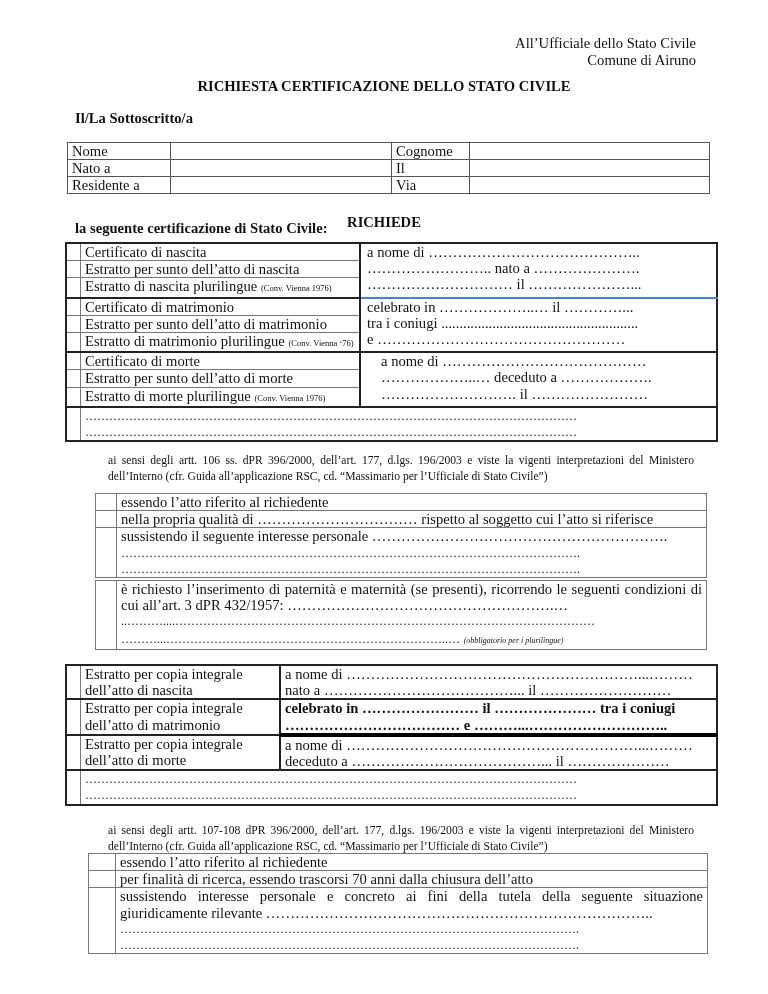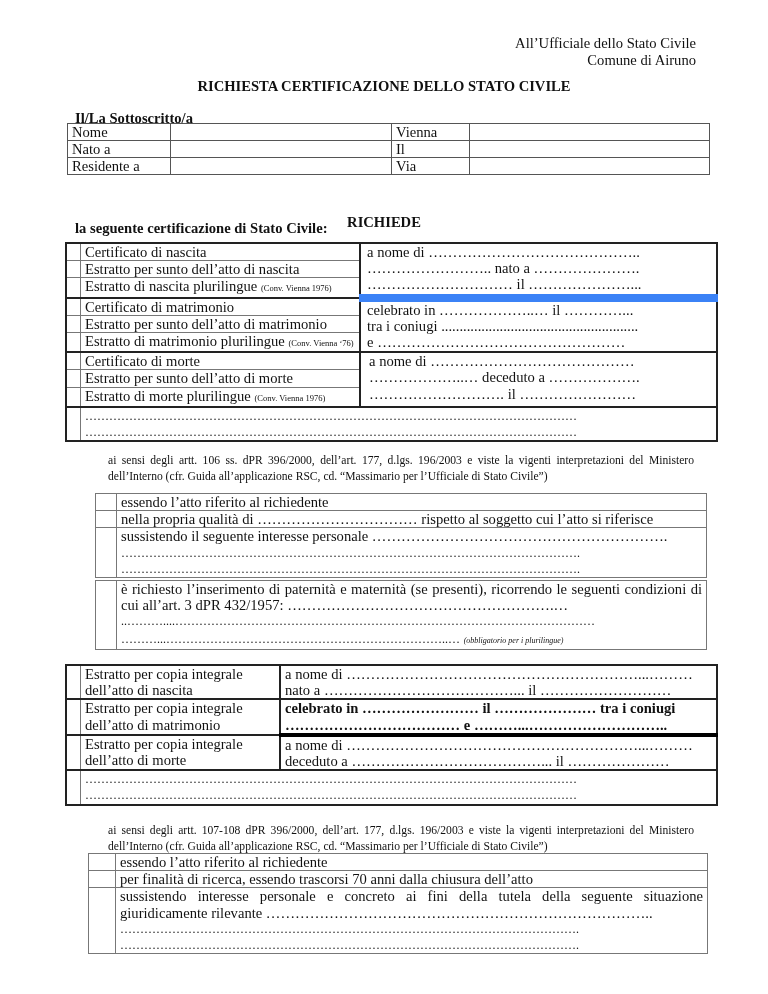--- a/index.html
+++ b/index.html
@@ -24,26 +24,26 @@
 </head>
 <body>
 
 <div class="abs addr" style="top:35px;">
   <div>All’Ufficiale dello Stato Civile</div>
   <div>Comune di Airuno</div>
 </div>
 <div class="abs title" style="top:78px;">RICHIESTA CERTIFICAZIONE DELLO STATO CIVILE</div>
 <div class="abs bold" style="left:75px; top:110px;">Il/La Sottoscritto/a</div>
 
-<table class="t1" style="left:67px; top:123px; width:643px;">
+<table class="t1" style="left:67px; top:142px; width:643px;">
   <tbody>
       <tr>
     <td style="width:94px">Nome</td>
     <td style="width:212px"></td>
-    <td style="width:69px">Vienna</td>
+    <td style="width:69px">Cognome</td>
     <td></td>
   </tr>
   <tr>
     <td>Nato a</td>
     <td></td>
     <td>Il</td>
     <td></td>
   </tr>
   <tr>
     <td>Residente a</td>
@@ -74,39 +74,39 @@
     <td style="border-bottom:1px solid #777;">Estratto per sunto dell’atto di nascita</td>
   </tr>
   <tr>
     <td class="cb" style="border:1px solid #777; border-left:none; border-bottom:2px solid #222;"></td>
     <td style="border-bottom:2px solid #222;margin-left:8px;"><span>Estratto di nascita plurilingue</span> <span class="small">(Conv. Vienna 1976)</span></td>
   </tr>
 
   <tr>
     <td class="cb" style="border:1px solid #777; border-left:none;"></td>
     <td style="border-bottom:1px solid #777;">Certificato di matrimonio</td>
-    <td rowspan="3" style="border-left:2px solid #222; border-top:8px solid #3b82f6; padding-left:6px;">
+    <td rowspan="3" style="border-left:2px solid #222; border-top:2px solid #3b82f6; padding-left:6px;">
       <div>celebrato in ………………..… il …………...</div>
       <div>tra i coniugi ......................................................</div>
       <div>e ……………………………………………</div>
     </td>
   </tr>
   <tr>
     <td class="cb" style="border:1px solid #777; border-left:none;"></td>
     <td style="border-bottom:1px solid #777;">Estratto per sunto dell’atto di matrimonio</td>
   </tr>
   <tr>
     <td class="cb" style="border:1px solid #777; border-left:none; border-bottom:2px solid #222;"></td>
     <td style="border-bottom:2px solid #222;"><span>Estratto di matrimonio plurilingue</span> <span class="small">(Conv. Vienna ‘76)</span></td>
   </tr>
 
   <tr>
     <td class="cb" style="border:1px solid #777; border-left:none;"></td>
     <td style="border-bottom:1px solid #777;margin-top:34px;">Certificato di morte</td>
-    <td rowspan="3" style="border-left:2px solid #222; border-top:2px solid #222; padding-left:8px;">
+    <td rowspan="3" style="border-left:2px solid #222; border-top:2px solid #222; padding-left:20px;">
       <div>a nome di ……………………………………</div>
       <div>………………..… deceduto a ……………….</div>
       <div>………………………. il ……………………</div>
     </td>
   </tr>
   <tr>
     <td class="cb" style="border:1px solid #777; border-left:none;"></td>
     <td style="border-bottom:1px solid #777;">Estratto per sunto dell’atto di morte</td>
   </tr>
   <tr>

